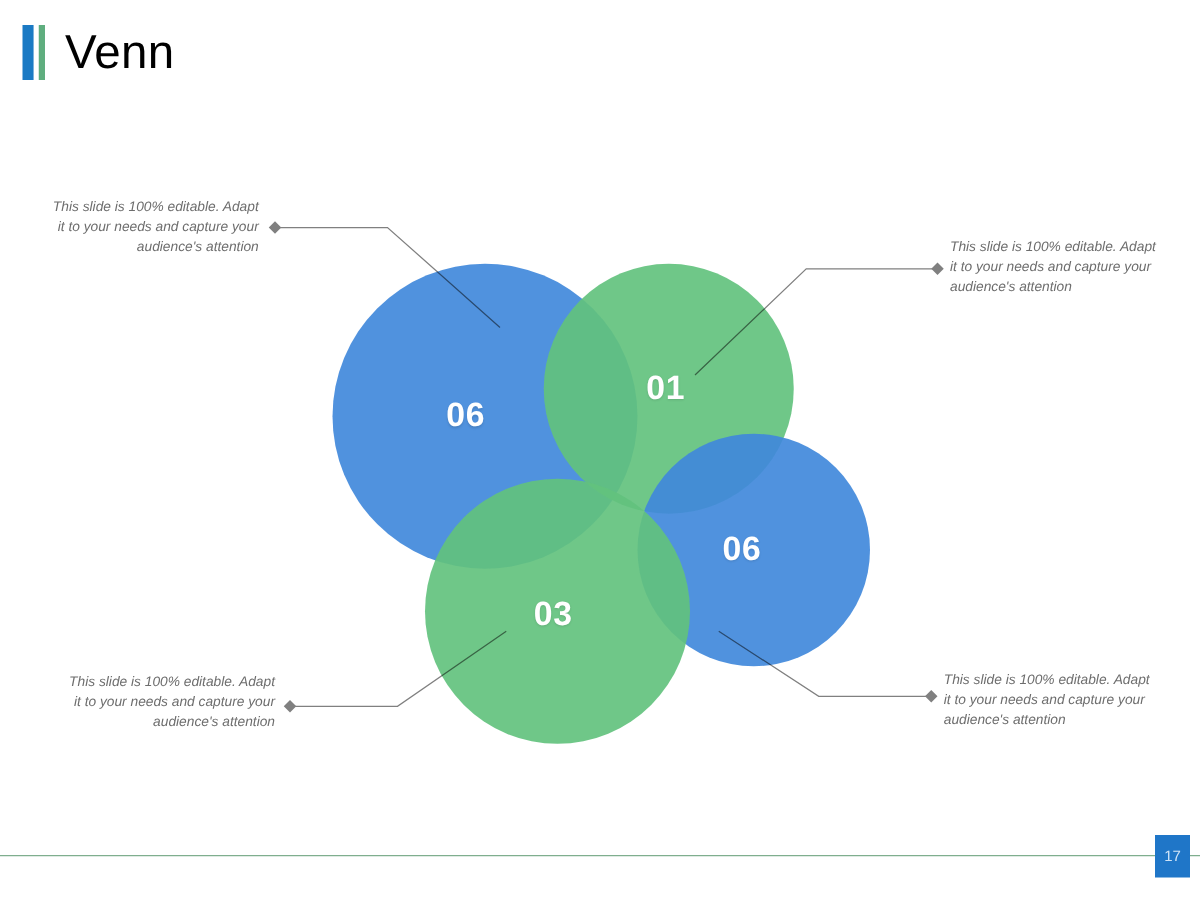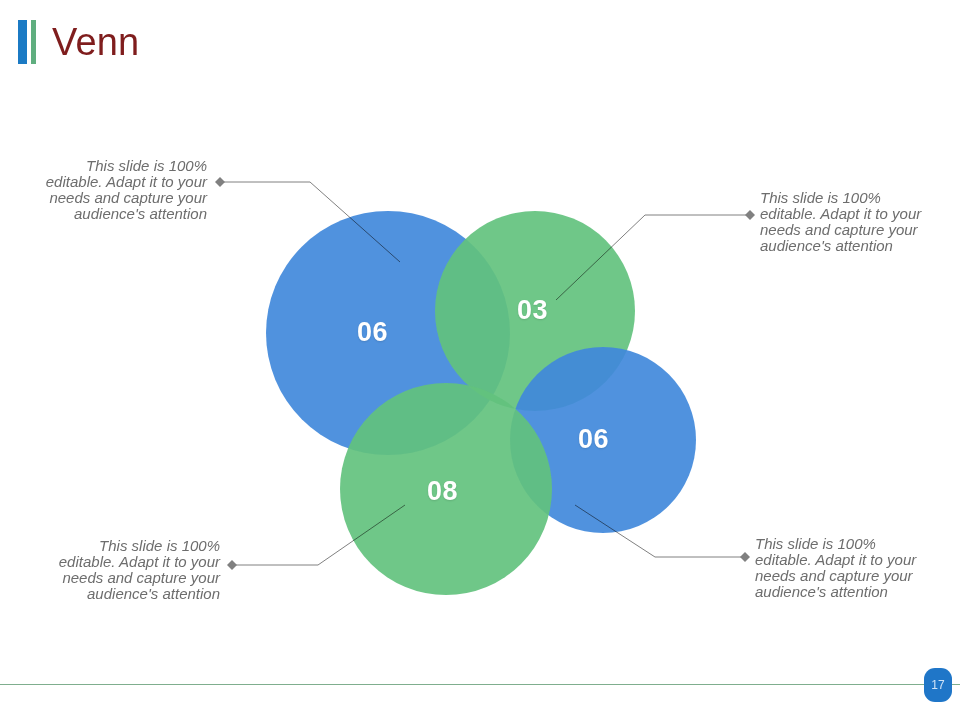--- a/index.html
+++ b/index.html
@@ -37,21 +37,21 @@
   .accent-gap {
     width: 4px;
     background: #ffffff;
   }
   .accent-green {
     width: 5px;
     background: #5fae7f;
   }
   .slide-title {
     font-size: 38px;
-    color: #7f1d1d;
+    color: #000000;
     font-weight: 400;
     letter-spacing: 0.2px;
     line-height: 1;
     font-family: "Liberation Sans", sans-serif;
     text-align: right;
   }
 
   
   .stage {
     position: absolute;
@@ -60,21 +60,21 @@
     width: 960px;
     height: 720px;
   }
   .stage svg {
     display: block;
   }
 
   
   .callout {
     position: absolute;
-    font-size: 15px;
+    font-size: 11px;
     line-height: 16px;
     font-style: italic;
     color: #6d6d6d;
     font-family: "Liberation Sans", sans-serif;
     width: 172px;
   }
   .callout.right { text-align: left; }
   .callout.left  { text-align: right; }
 
   #callout-tl { left: 35px;  top: 158px; }
@@ -112,21 +112,20 @@
     top: 668px;
     width: 28px;
     height: 34px;
     background: #1f76c8;
     color: #cfe3f7;
     font-size: 12px;
     font-family: "Liberation Sans", sans-serif;
     display: flex;
     align-items: center;
     justify-content: center;
-    border-radius: 11px;
   }
 </style>
 </head>
 <body>
 
 <div class="title-bar">
   <div class="accent">
     <div class="accent-blue"></div>
     <div class="accent-gap"></div>
     <div class="accent-green"></div>
@@ -157,23 +156,23 @@
     <g style="mix-blend-mode:multiply">
       <circle cx="388" cy="333" r="122" fill="#4189db" fill-opacity="0.92"></circle>
       <circle cx="535" cy="311" r="100" fill="#63c27e" fill-opacity="0.92"></circle>
       <circle cx="603" cy="440" r="93" fill="#4189db" fill-opacity="0.92"></circle>
       <circle cx="446" cy="489" r="106" fill="#63c27e" fill-opacity="0.92"></circle>
     </g>
   </svg>
 </div>
 
 <div class="circle-num" id="num-02">06</div>
-<div class="circle-num" id="num-03">03</div>
+<div class="circle-num" id="num-03">01</div>
 <div class="circle-num" id="num-04">06</div>
-<div class="circle-num" id="num-01">08</div>
+<div class="circle-num" id="num-01">03</div>
 
 <div class="callout left" id="callout-tl">This slide is 100% editable. Adapt it to your needs and capture your audience's attention</div>
 <div class="callout right" id="callout-tr">This slide is 100% editable. Adapt it to your needs and capture your audience's attention</div>
 <div class="callout left" id="callout-bl">This slide is 100% editable. Adapt it to your needs and capture your audience's attention</div>
 <div class="callout right" id="callout-br">This slide is 100% editable. Adapt it to your needs and capture your audience's attention</div>
 
 <div class="footer-line"></div>
 <div class="page-badge">17</div>
 
 </body></html>

